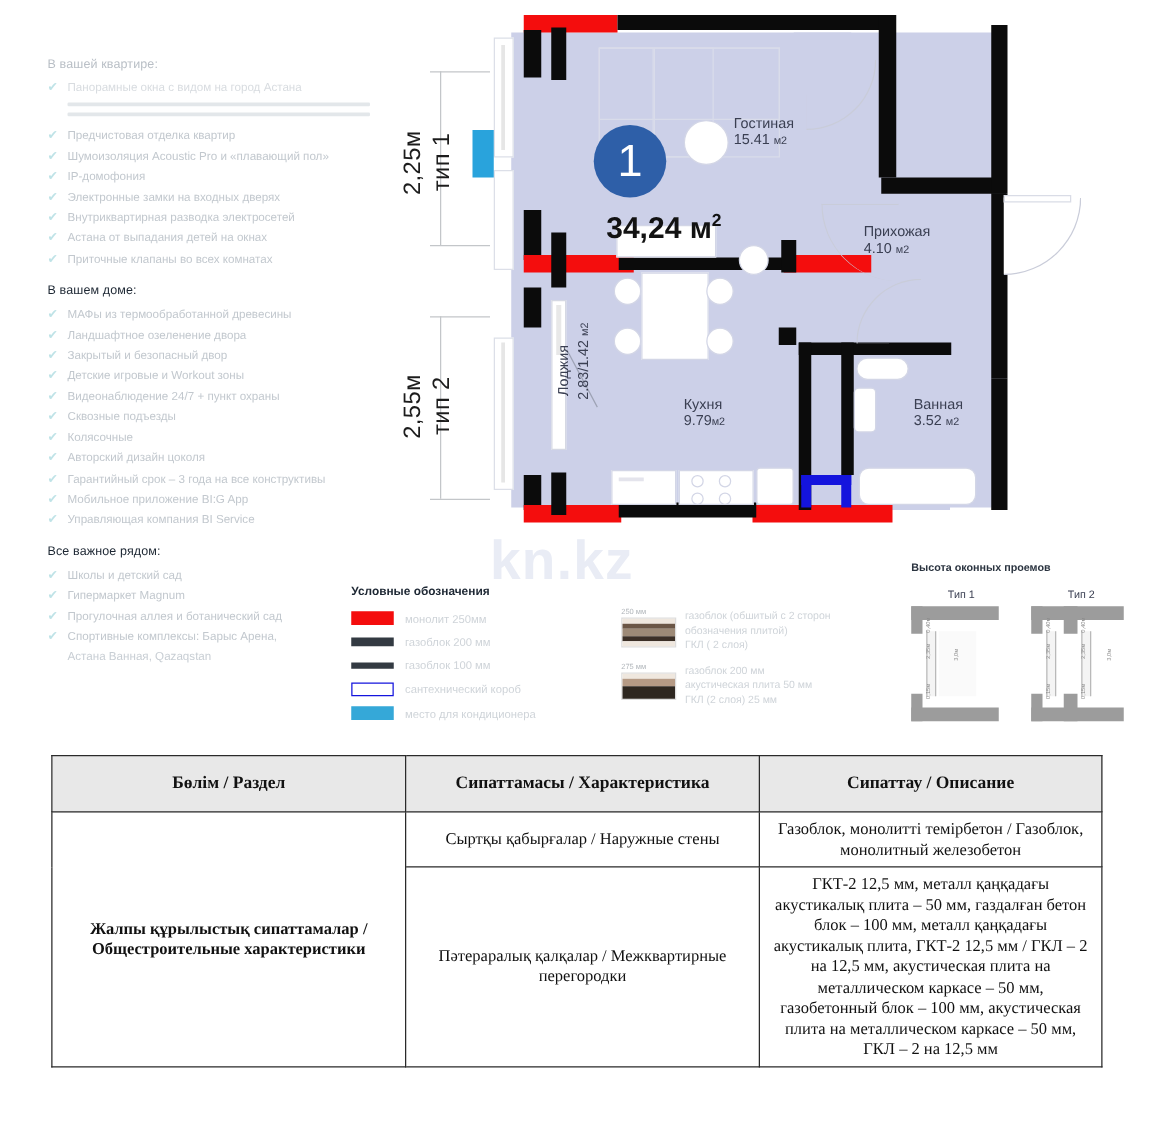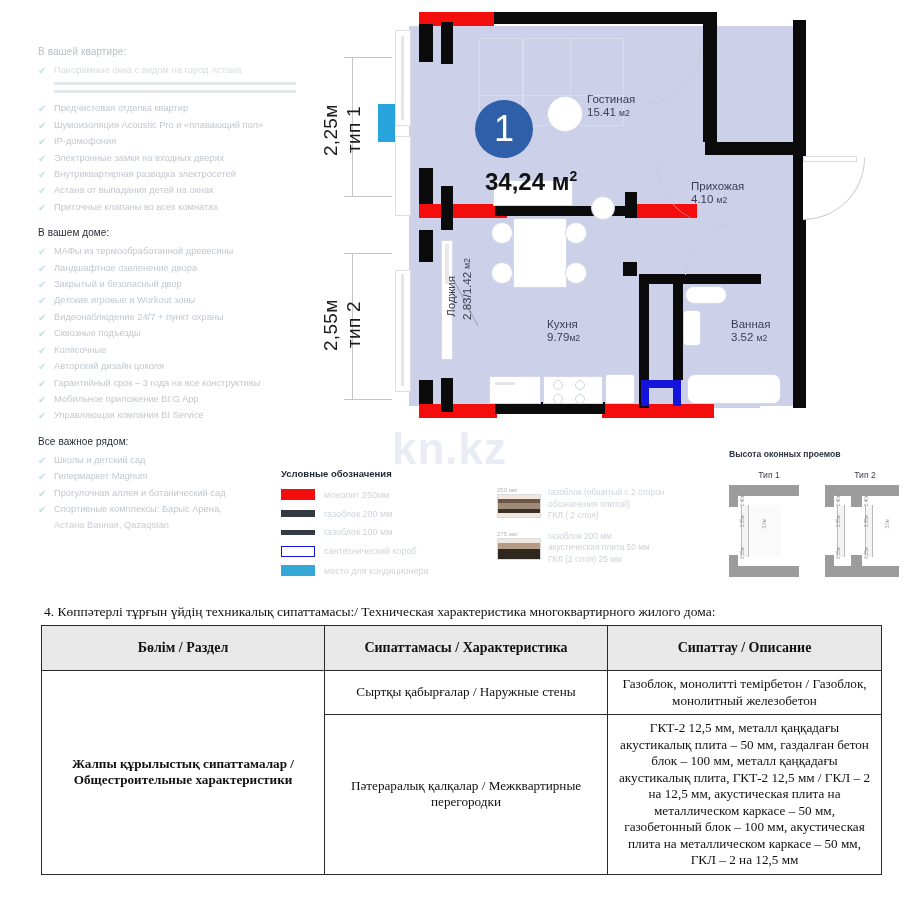--- a/index.html
+++ b/index.html
@@ -515,21 +515,20 @@
           <div class="vdim" style="left:39px; top:30px;">2,35м</div>
           <div class="vdim" style="left:39px; top:62px;">0,15м</div>
           <div class="vdim" style="left:60px; top:34px;">3,0м</div>
         </div>
       </div>
     </div>
   </div>
 </div>
 
 <div id="tablewrap">
-  <div class="tbl-caption">4. Көппәтерлі тұрғын үйдің техникалық сипаттамасы:/ Техническая характеристика многоквартирного жилого дома:</div>
   <table class="spec">
     <thead>
       <tr>
         <th class="c1">Бөлім / Раздел</th>
         <th class="c2">Сипаттамасы / Характеристика</th>
         <th class="c3">Сипаттау / Описание</th>
       </tr>
     </thead>
     <tbody>
       <tr>

